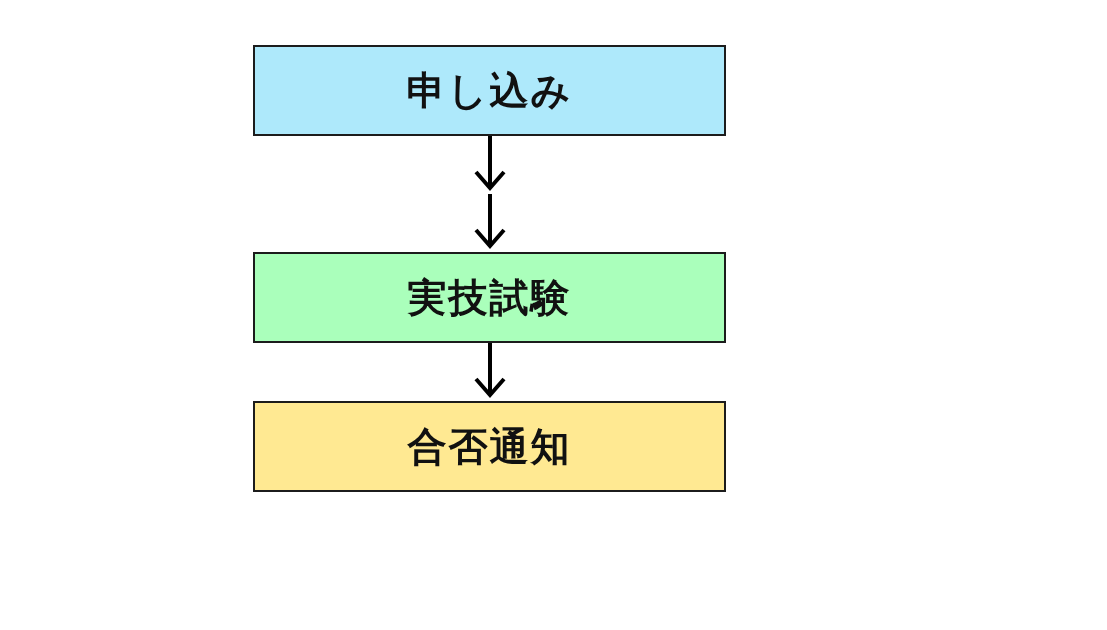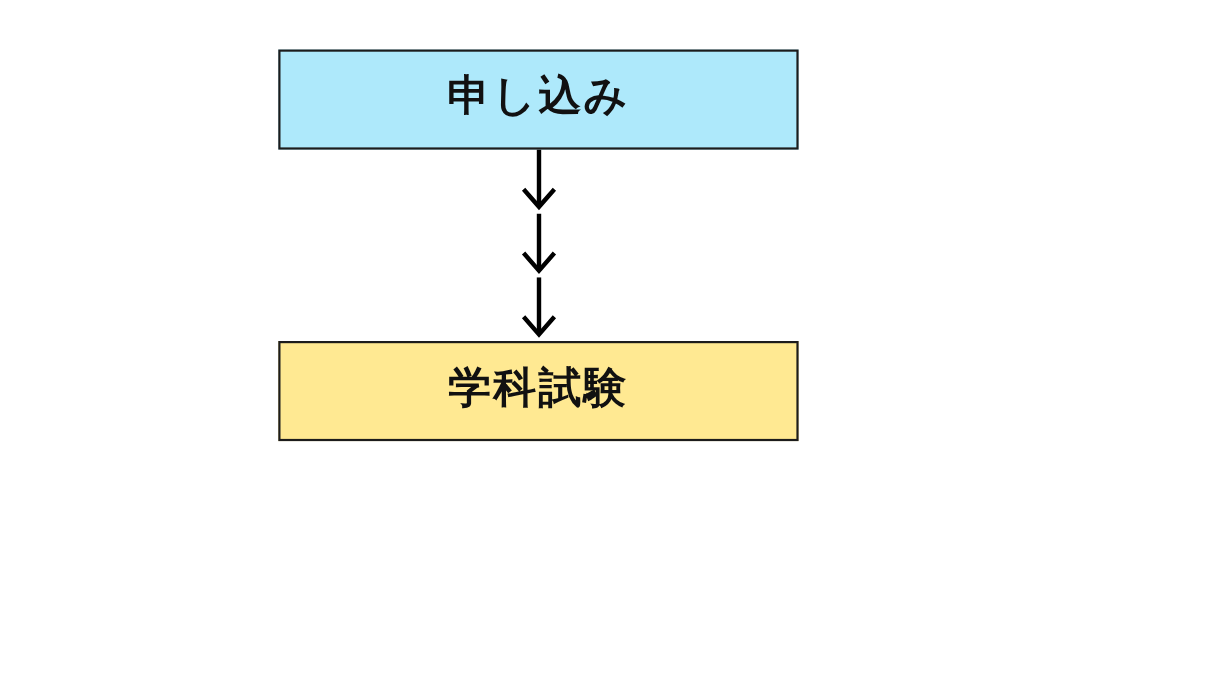--- a/index.html
+++ b/index.html
@@ -16,21 +16,20 @@
     overflow: hidden;
   }
   .flow {
     position: absolute;
     left: 0;
     top: 45px;
     width: 979px;
     display: flex;
     flex-direction: column;
     align-items: center;
-    font-family: Liberation Mono, monospace;
   }
   .flow-box {
     width: 469px;
     height: 87px;
     border: 2px solid #1c1c1c;
     display: flex;
     align-items: center;
     justify-content: center;
     box-sizing: content-box;
   }
@@ -70,26 +69,29 @@
     </div>
 
 
     <div class="arrow-wrap">
       <svg class="arrow" width="44" height="58" viewBox="0 0 44 58">
         <line x1="22" y1="0" x2="22" y2="50" stroke="#000000" stroke-width="4"></line>
         <polyline points="8,36 22,52 36,36" fill="none" stroke="#000000" stroke-width="4"></polyline>
       </svg>
     </div>
 
+    <div class="flow-box" style="background-color: rgb(170, 255, 187);">
+      <span class="label">実技試験</span>
+    </div>
 
     <div class="arrow-wrap">
       <svg class="arrow" width="44" height="58" viewBox="0 0 44 58">
         <line x1="22" y1="0" x2="22" y2="50" stroke="#000000" stroke-width="4"></line>
         <polyline points="8,36 22,52 36,36" fill="none" stroke="#000000" stroke-width="4"></polyline>
       </svg>
     </div>
 
     <div class="flow-box" style="background-color: rgb(255, 233, 146);">
-      <span class="label">学科試験</span>
+      <span class="label">合否通知</span>
     </div>
 
   </div>
 </div>
 
 </body></html>

